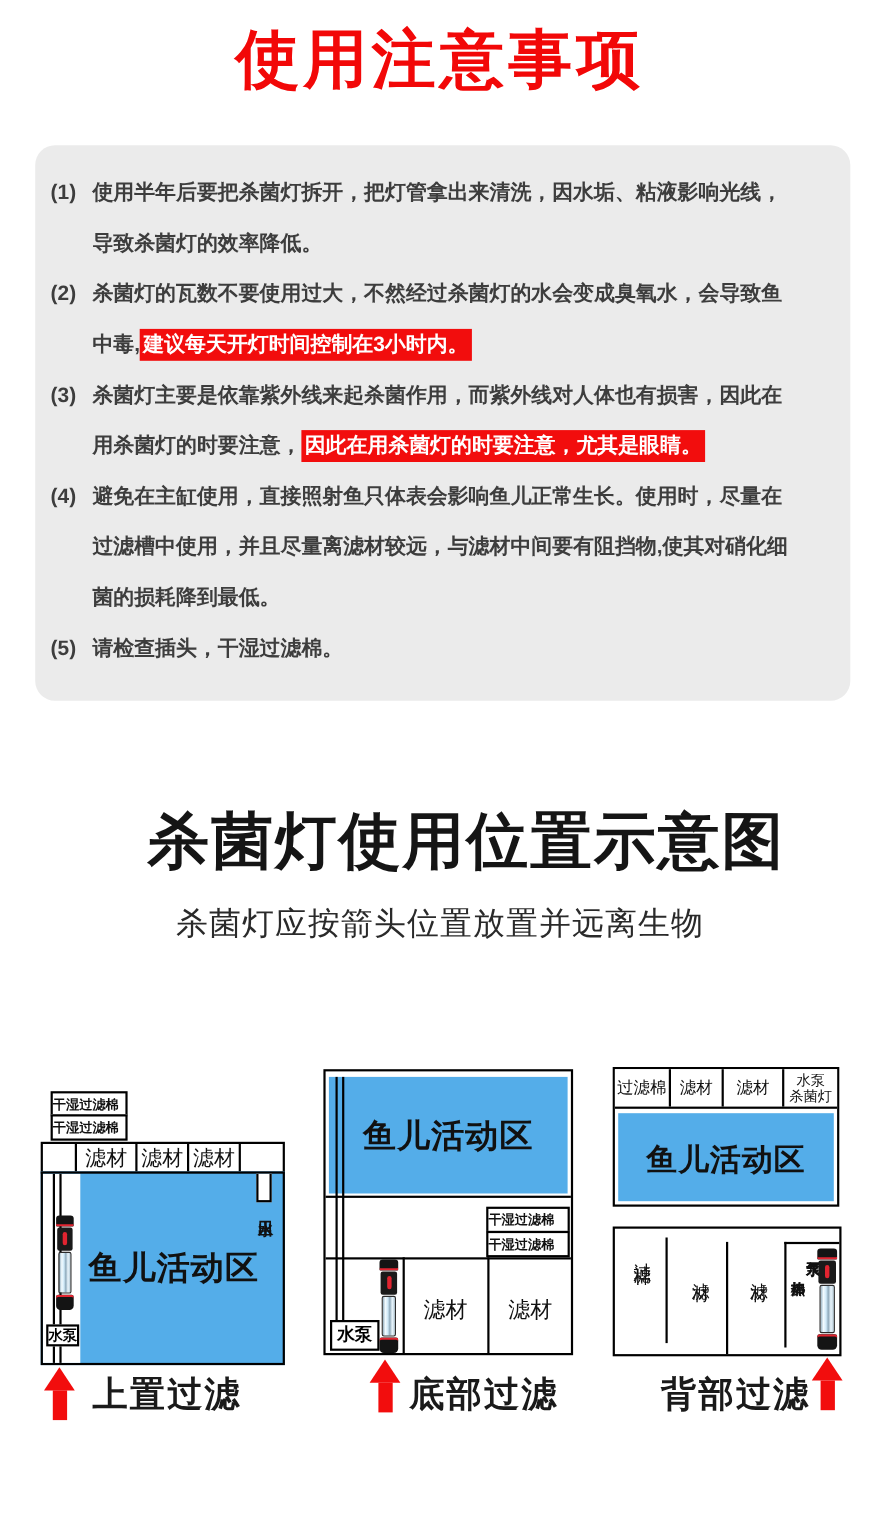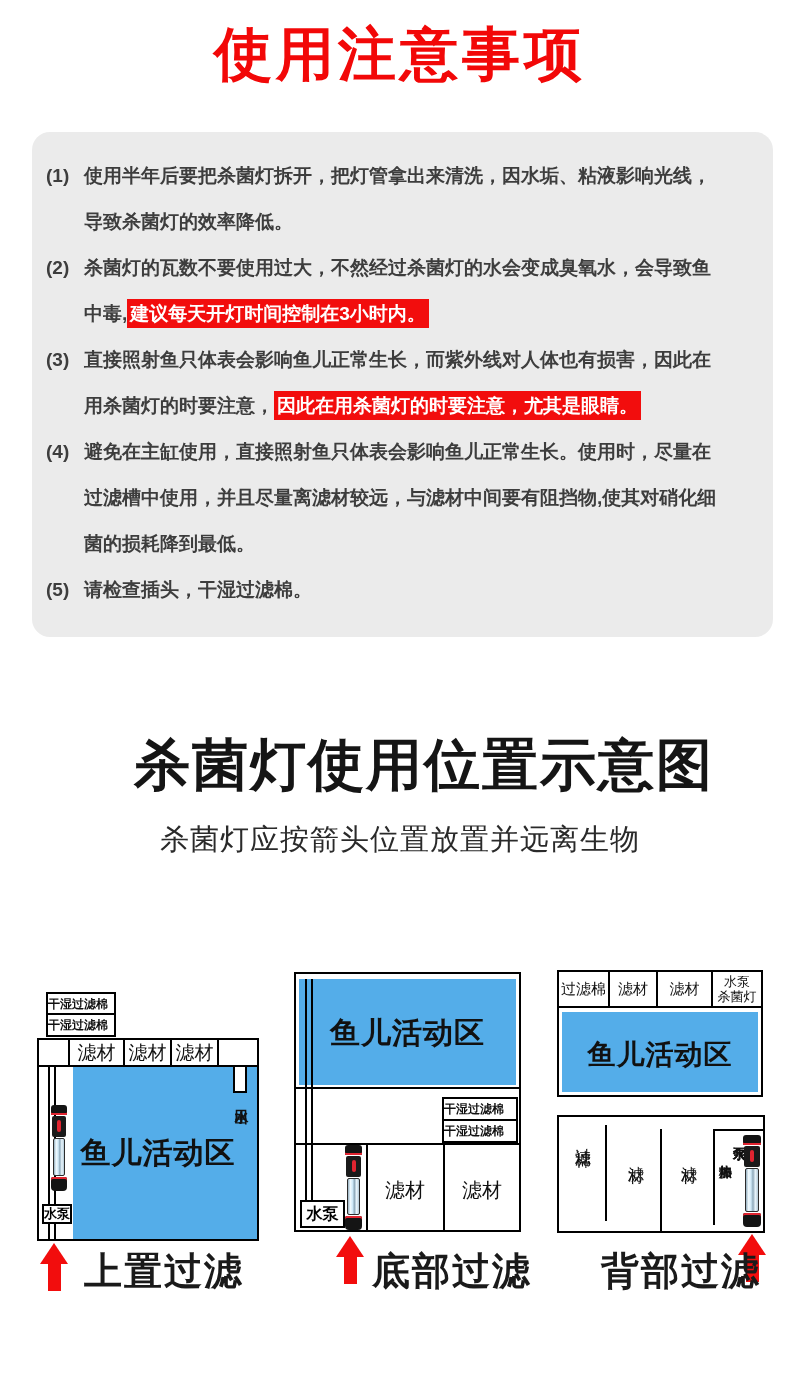--- a/index.html
+++ b/index.html
@@ -48,21 +48,21 @@
   .lamp .neck { height:21px; margin:1px 1px 0; background:#1a1a1a; border-radius:2px; position:relative; }
   .lamp .neck::after { content:""; position:absolute; left:50%; top:4px; transform:translateX(-50%); width:4px; height:12px; background:#e12430; border-radius:2px; }
   .lamp .glass { flex:1; margin:1px 2px; border:1px solid #2c2c2c; border-radius:2px;
     background:linear-gradient(90deg,#93aebf 0%,#f2fbff 22%,#cfe9f8 42%,#8ea9ba 58%,#eaf6fd 78%,#b3c9d6 100%); }
   .lamp .cap-bot { height:14px; background:#141414; border-radius:2px 2px 4px 4px; box-shadow:inset 0 2px 0 #e12430; }
   
   .arrow-up { position:absolute; width:28px; }
   .arrow-up .head { width:0; height:0; border-left:14px solid transparent; border-right:14px solid transparent; border-bottom:21px solid #f20d0d; }
   .arrow-up .stem { width:13px; height:27px; background:#f20d0d; margin:0 auto; }
   
-  .diagram-caption { position:absolute; font-size:38px; font-weight:600; color:#1a1a1a; letter-spacing:2px; }
+  .diagram-caption { position:absolute; font-size:32px; font-weight:600; color:#1a1a1a; letter-spacing:2px; }
   
   .d1-row { position:absolute; left:37px; top:1038px; width:222px; height:29px; border:2px solid #000; display:flex; background:#fff; }
   .d1-row .c { border-right:2px solid #000; display:flex; align-items:center; justify-content:center; }
   .d1-row .c:last-child { border-right:none; }
   
   .d3-header { position:absolute; left:0; top:0; width:202px; height:36px; display:flex; border-bottom:2px solid #000; background:#fff; }
   .d3-header .c { border-right:2px solid #000; display:flex; flex-direction:column; align-items:center; justify-content:center; font-size:15px; color:#111; }
   .d3-header .c:last-child { border-right:none; }
 </style>
 </head>
@@ -74,21 +74,21 @@
   <div class="note-item">
     <span class="note-num">(1)</span>
     <span class="note-text"><span>使用半年后要把杀菌灯拆开，把灯管拿出来清洗，因水垢、粘液影响光线，导致杀菌灯的效率降低。</span></span>
   </div>
   <div class="note-item">
     <span class="note-num">(2)</span>
     <span class="note-text"><span>杀菌灯的瓦数不要使用过大，不然经过杀菌灯的水会变成臭氧水，会导致鱼中毒,</span><span class="hl">建议每天开灯时间控制在3小时内。</span></span>
   </div>
   <div class="note-item">
     <span class="note-num">(3)</span>
-    <span class="note-text"><span>直接照射鱼只体表会影响鱼儿正常生长，而紫外线对人体也有损害，因此在用杀菌灯的时要注意，</span><span class="hl">因此在用杀菌灯的时要注意，尤其是眼睛。</span></span>
+    <span class="note-text"><span>杀菌灯主要是依靠紫外线来起杀菌作用，而紫外线对人体也有损害，因此在用杀菌灯的时要注意，</span><span class="hl">因此在用杀菌灯的时要注意，尤其是眼睛。</span></span>
   </div>
   <div class="note-item">
     <span class="note-num">(4)</span>
     <span class="note-text"><span>避免在主缸使用，直接照射鱼只体表会影响鱼儿正常生长。使用时，尽量在过滤槽中使用，并且尽量离滤材较远，与滤材中间要有阻挡物,使其对硝化细菌的损耗降到最低。</span></span>
   </div>
   <div class="note-item">
     <span class="note-num">(5)</span>
     <span class="note-text"><span>请检查插头，干湿过滤棉。</span></span>
   </div>
 </div>

